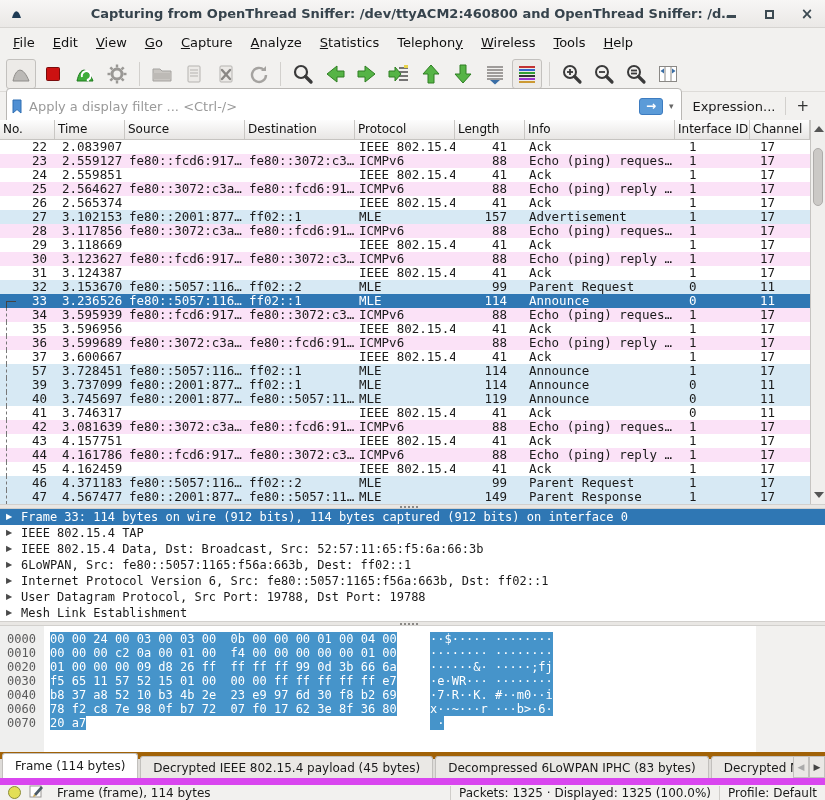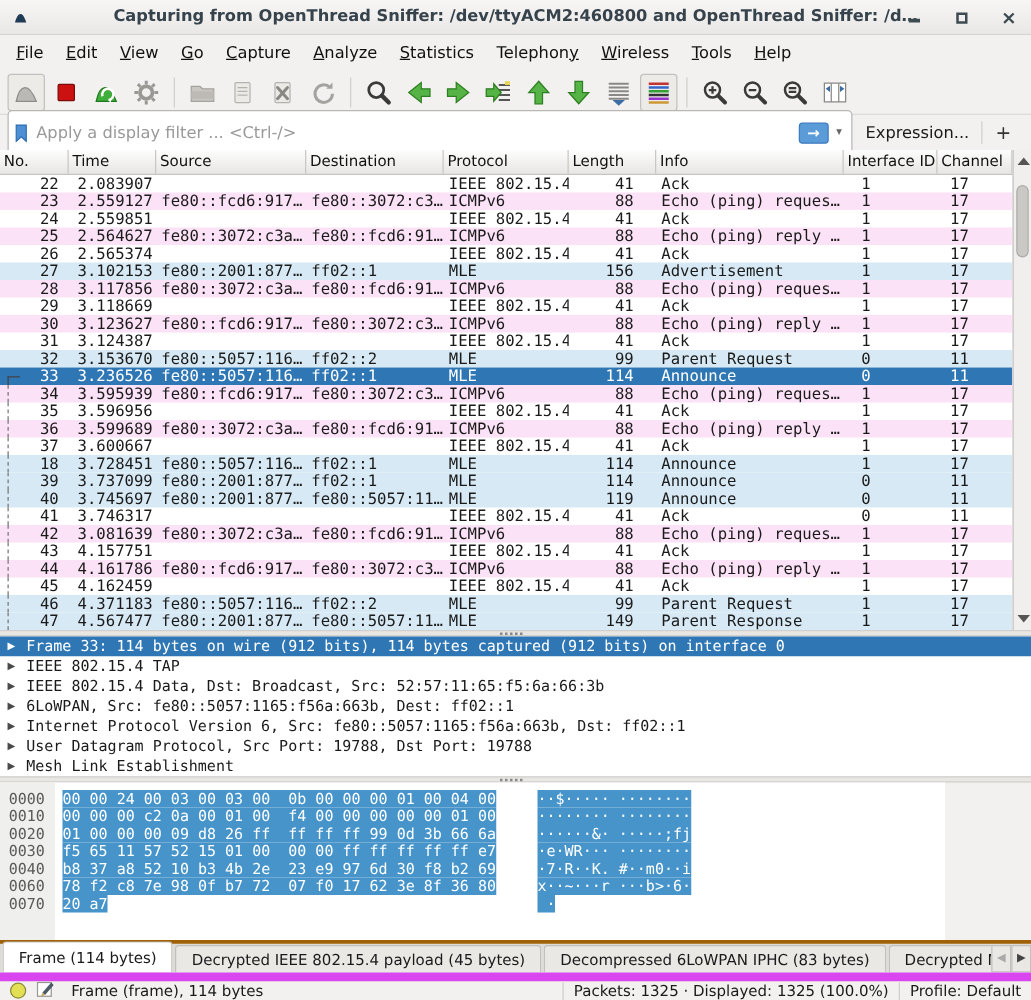--- a/index.html
+++ b/index.html
@@ -94,21 +94,21 @@
     background:#fff; font-family:"DejaVu Sans Mono","Liberation Mono",monospace; font-size:12px;
     padding-top:6px; overflow:hidden; }
   #hex-gutter { position:absolute; left:0; top:0; bottom:0; width:44px; background:#efefee; }
   .hrow { height:14px; line-height:14px; display:flex; position:relative; }
   .hoff { width:44px; padding-left:7px; color:#5a5a5a; flex:0 0 auto; background:#efefee; }
   .hhex { display:inline-block; width:352px; margin-left:6px; white-space:pre; flex:0 0 auto; }
   .hasc { margin-left:28px; white-space:pre; }
   .hl { background:#4694ca; color:#fff; }
   
   #tabsbar { position:absolute; top:752px; left:0; width:825px; height:26px;
-    background:#dedcd9; border-top:3px solid #a16207; display:flex; align-items:flex-end; }
+    background:#dedcd9; border-top:7px solid #a16207; display:flex; align-items:flex-end; }
   #tabs-strip { display:flex; align-items:flex-end; overflow:hidden; width:793px; padding-left:2px; }
   .btab { height:22px; line-height:22px; padding:0 12px; font-size:12px;
     background:#eae8e5; border:1px solid #c2c0bd; border-bottom:none;
     border-radius:3px 3px 0 0; margin-right:2px; white-space:nowrap; flex:0 0 auto; }
   .btab.active { background:#fff; height:25px; line-height:25px; }
   .tab-arrow { width:16px; height:22px; display:flex; align-items:center; justify-content:center;
     background:#eae8e5; border:1px solid #c2c0bd; font-size:9px; color:#444; }
   .tab-arrow.dim { color:#aaa; }
   
   #statusbar { position:absolute; top:778px; left:0; width:825px; height:22px;
@@ -401,21 +401,21 @@
       <span class="pcell c-info">Ack</span>
       <span class="pcell c-if">1</span>
       <span class="pcell c-ch">17</span>
     </div>
     <div class="prow mle">
       <span class="pcell c-no">27</span>
       <span class="pcell c-time">3.102153</span>
       <span class="pcell c-src">fe80::2001:877…</span>
       <span class="pcell c-dst">ff02::1</span>
       <span class="pcell c-proto">MLE</span>
-      <span class="pcell c-len">156</span>
+      <span class="pcell c-len">157</span>
       <span class="pcell c-info">Advertisement</span>
       <span class="pcell c-if">1</span>
       <span class="pcell c-ch">17</span>
     </div>
     <div class="prow icmp">
       <span class="pcell c-no">28</span>
       <span class="pcell c-time">3.117856</span>
       <span class="pcell c-src">fe80::3072:c3a…</span>
       <span class="pcell c-dst">fe80::fcd6:91…</span>
       <span class="pcell c-proto">ICMPv6</span>
@@ -523,21 +523,21 @@
       <span class="pcell c-src"></span>
       <span class="pcell c-dst"></span>
       <span class="pcell c-proto">IEEE 802.15.4</span>
       <span class="pcell c-len">41</span>
       <span class="pcell c-info">Ack</span>
       <span class="pcell c-if">1</span>
       <span class="pcell c-ch">17</span>
     </div>
     <div class="prow mle">
       <span class="marker m-dash"></span>
-      <span class="pcell c-no">18</span>
+      <span class="pcell c-no">57</span>
       <span class="pcell c-time">3.728451</span>
       <span class="pcell c-src">fe80::5057:116…</span>
       <span class="pcell c-dst">ff02::1</span>
       <span class="pcell c-proto">MLE</span>
       <span class="pcell c-len">114</span>
       <span class="pcell c-info">Announce</span>
       <span class="pcell c-if">1</span>
       <span class="pcell c-ch">17</span>
     </div>
     <div class="prow mle">

